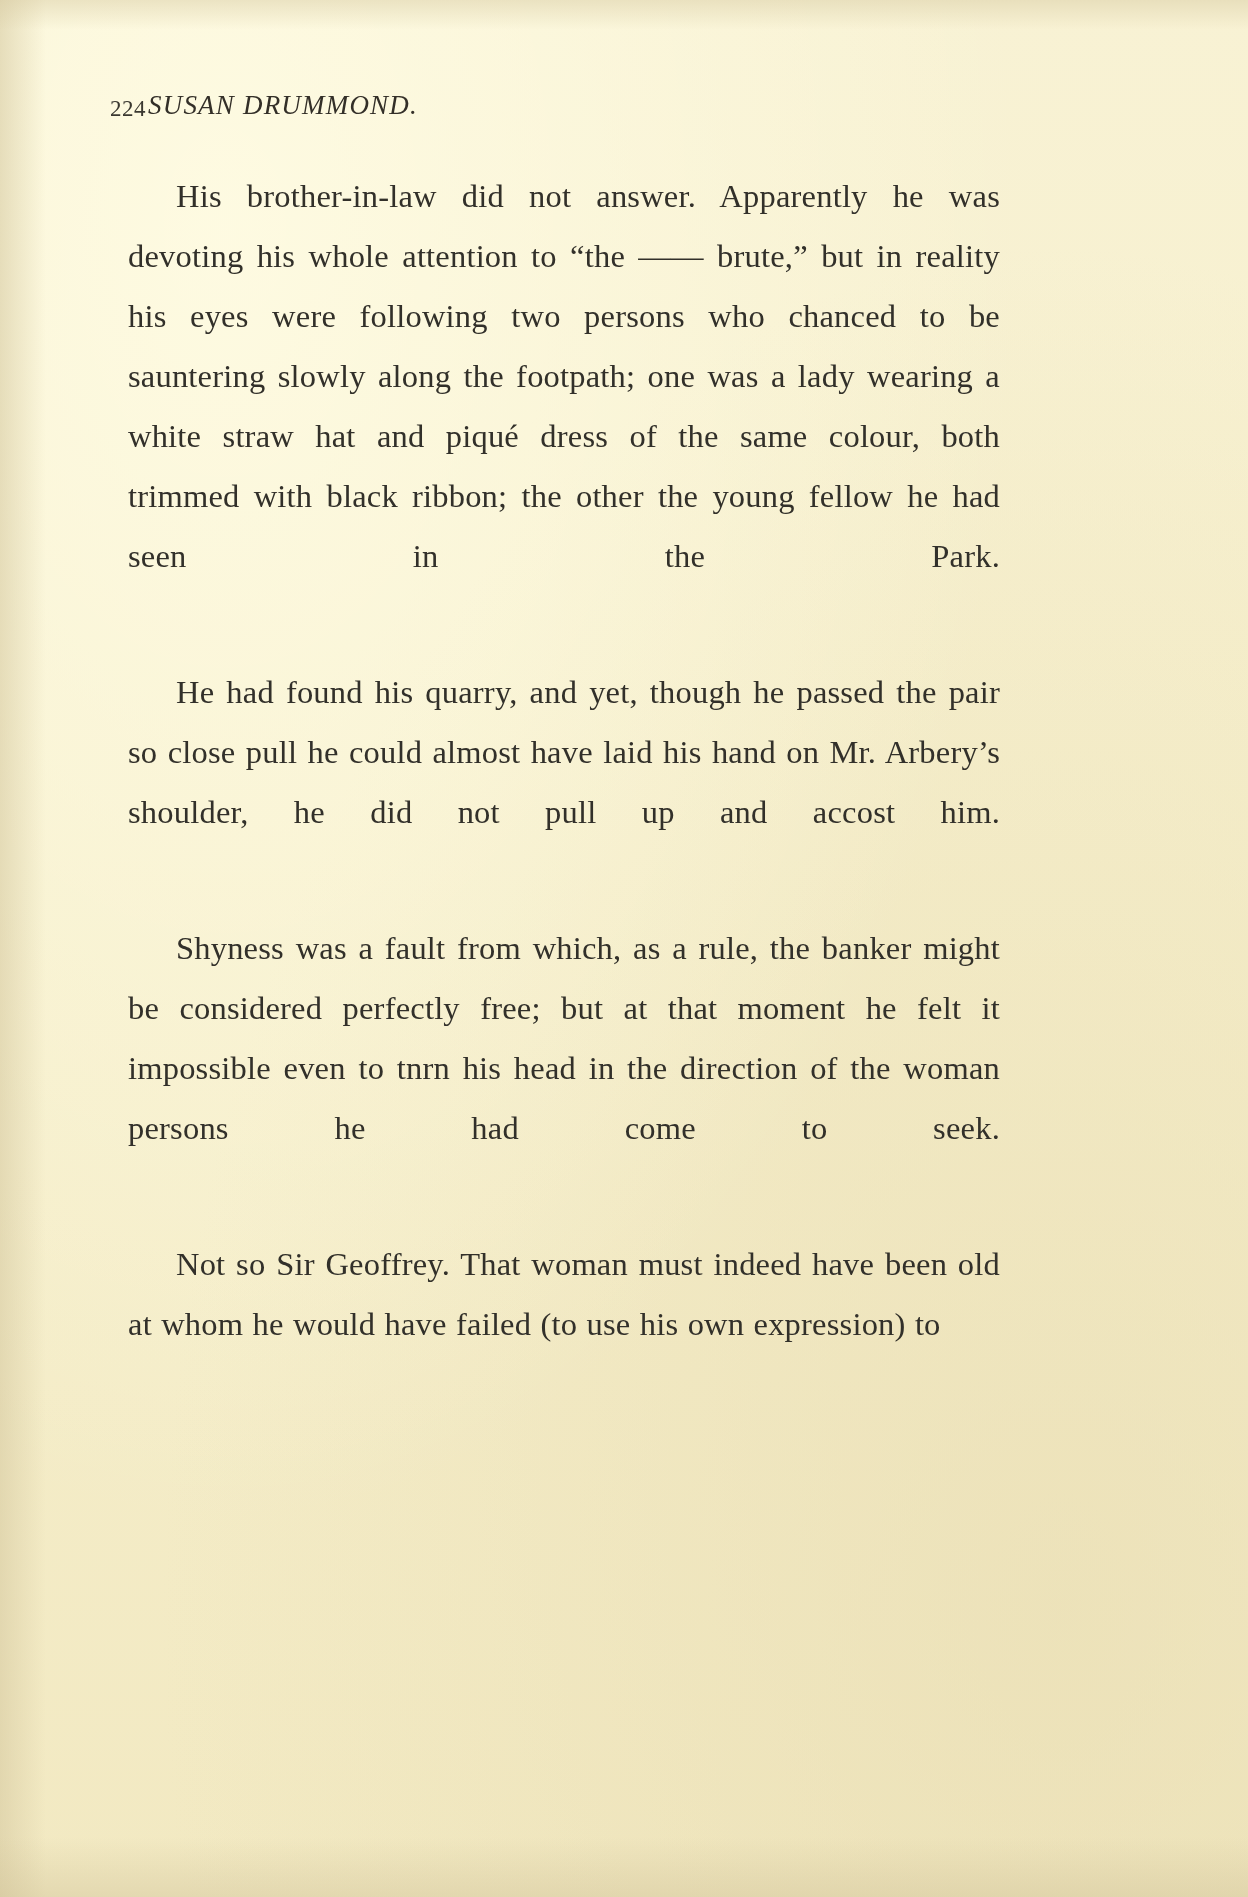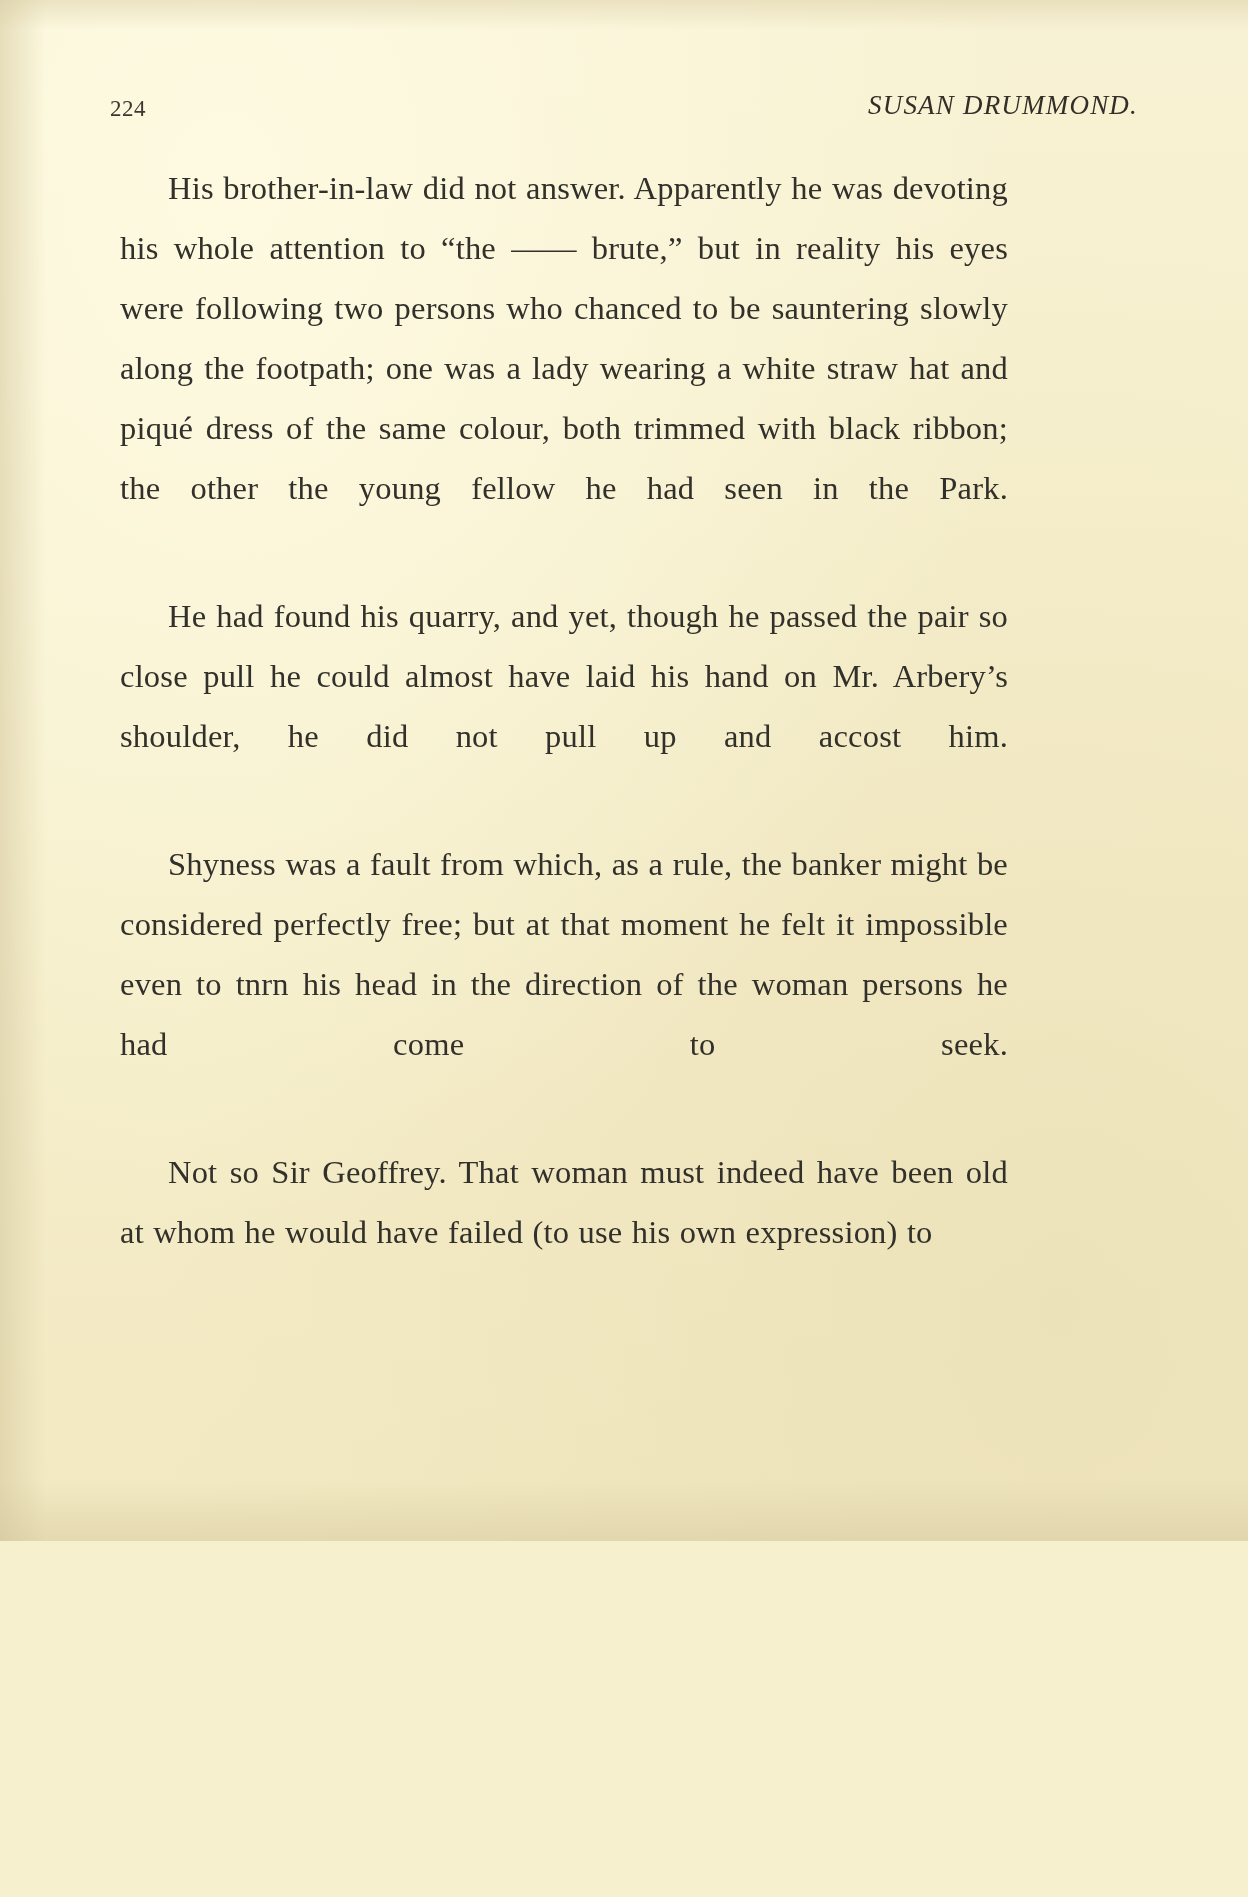--- a/index.html
+++ b/index.html
@@ -10,21 +10,21 @@
     width: 1248px;
     height: 1897px;
     background: #f7f0cf;
     font-family: "Liberation Serif", serif;
     color: #2c2b26;
     overflow: hidden;
   }
   .page {
     position: relative;
     width: 1248px;
-    height: 1541px;
+    height: 1897px;
     background:
       radial-gradient(ellipse at 18% 12%, rgba(255,252,228,0.85) 0%, rgba(247,240,207,0) 55%),
       radial-gradient(ellipse at 85% 85%, rgba(231,219,176,0.55) 0%, rgba(247,240,207,0) 60%),
       linear-gradient(180deg, #f8f2d4 0%, #f6efcc 45%, #f2e9c2 100%);
   }
   .paper-edge-left {
     position: absolute;
     left: 0; top: 0; bottom: 0;
     width: 46px;
     background: linear-gradient(90deg, rgba(212,199,158,0.55) 0%, rgba(247,240,207,0) 100%);
@@ -58,36 +58,36 @@
     top: 6px;
     font-size: 23px;
     letter-spacing: 0.5px;
     color: #3a3830;
     font-family: "Liberation Serif", serif;
   }
   .running-title {
     position: absolute;
     left: 8px; right: 0;
     top: 0;
-    text-align: right;
+    text-align: left;
     font-style: italic;
     font-size: 27px;
     letter-spacing: 1.2px;
     color: #332f28;
     padding-left: 30px;
   }
 
   .body-text {
     position: absolute;
     top: 150px;
     left: 112px;
     width: 904px;
   }
   p.para {
-    margin: 8px;
+    margin: 16px;
     font-size: 32.5px;
     line-height: 60px;
     text-align: justify;
     text-justify: inter-word;
     text-indent: 48px;
     color: #32302a;
     letter-spacing: 0.2px;
     word-spacing: 1px;
     -webkit-hyphens: none;
     hyphens: none;

